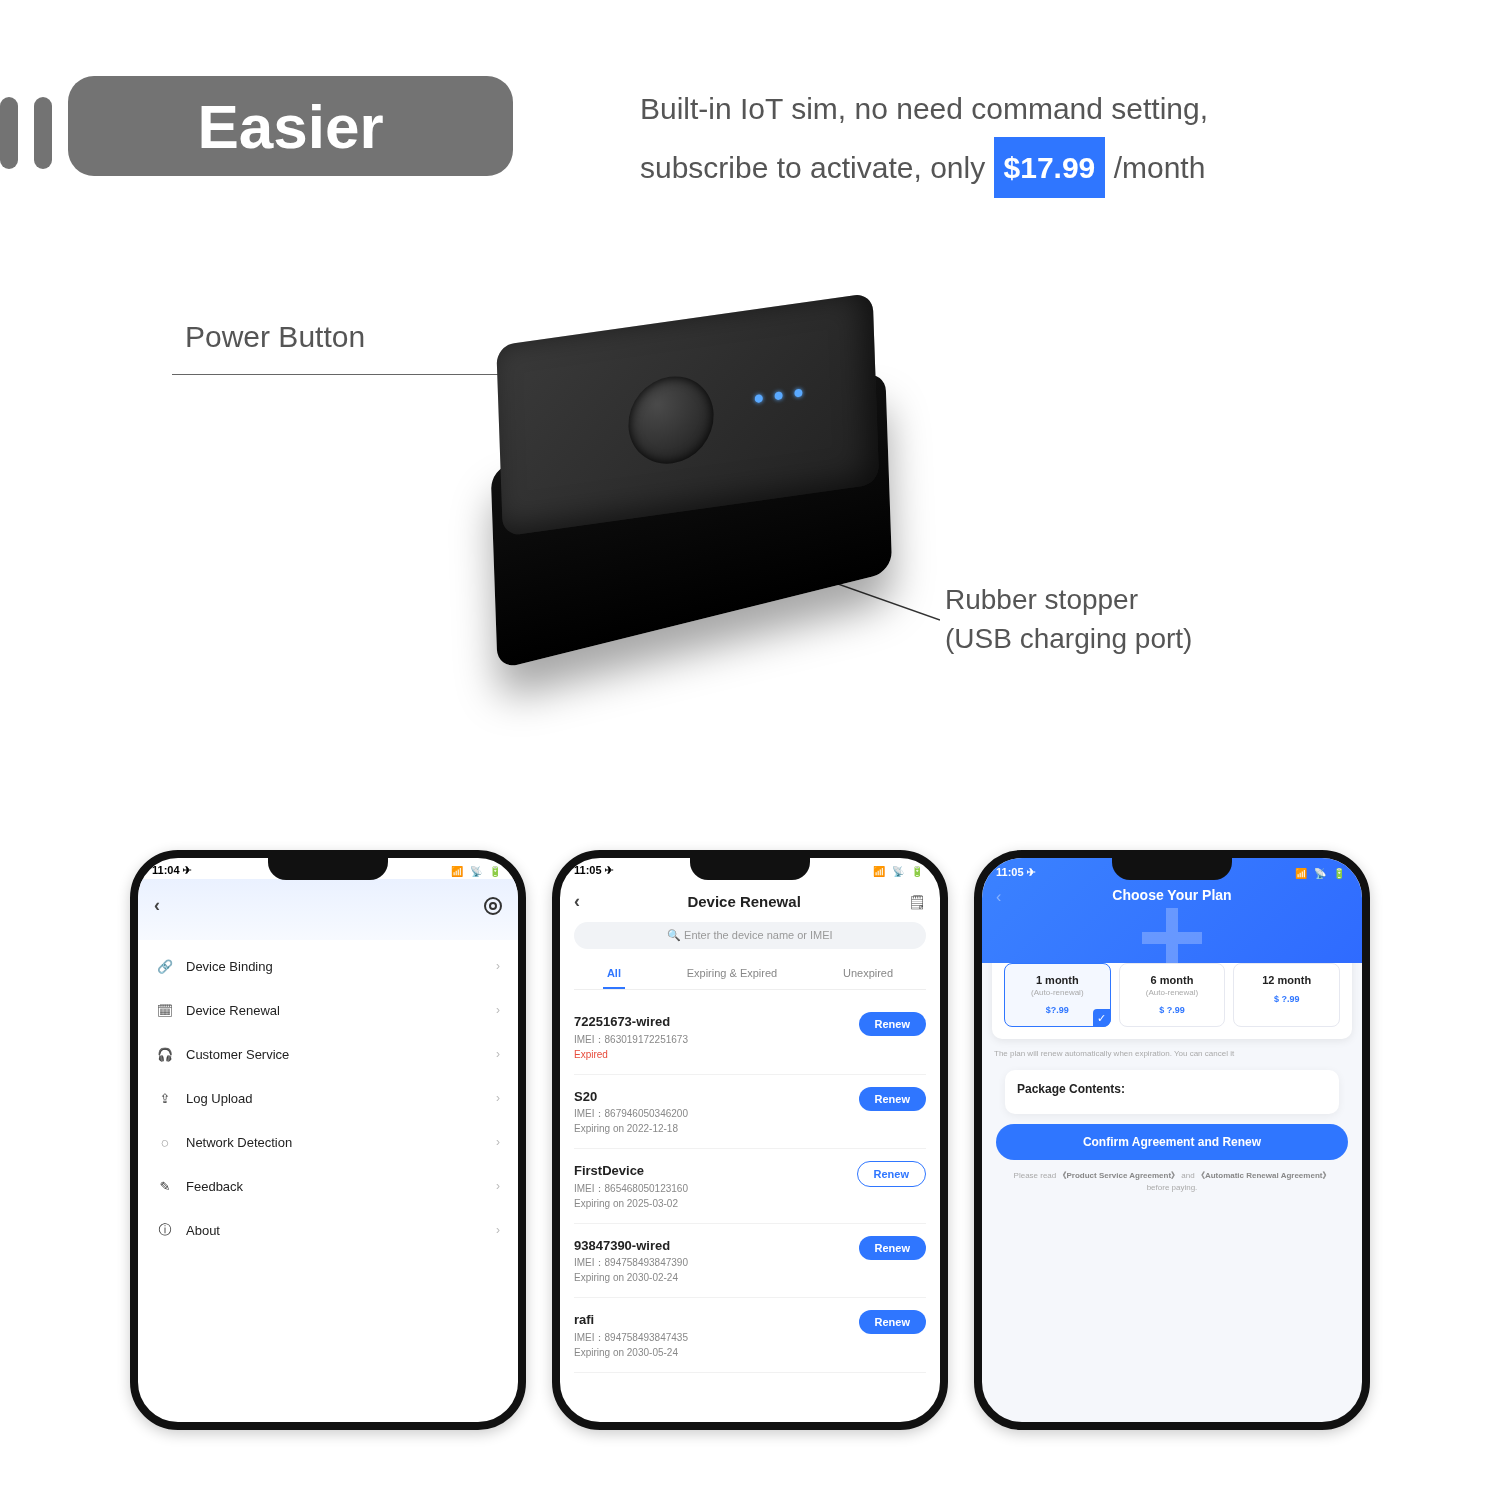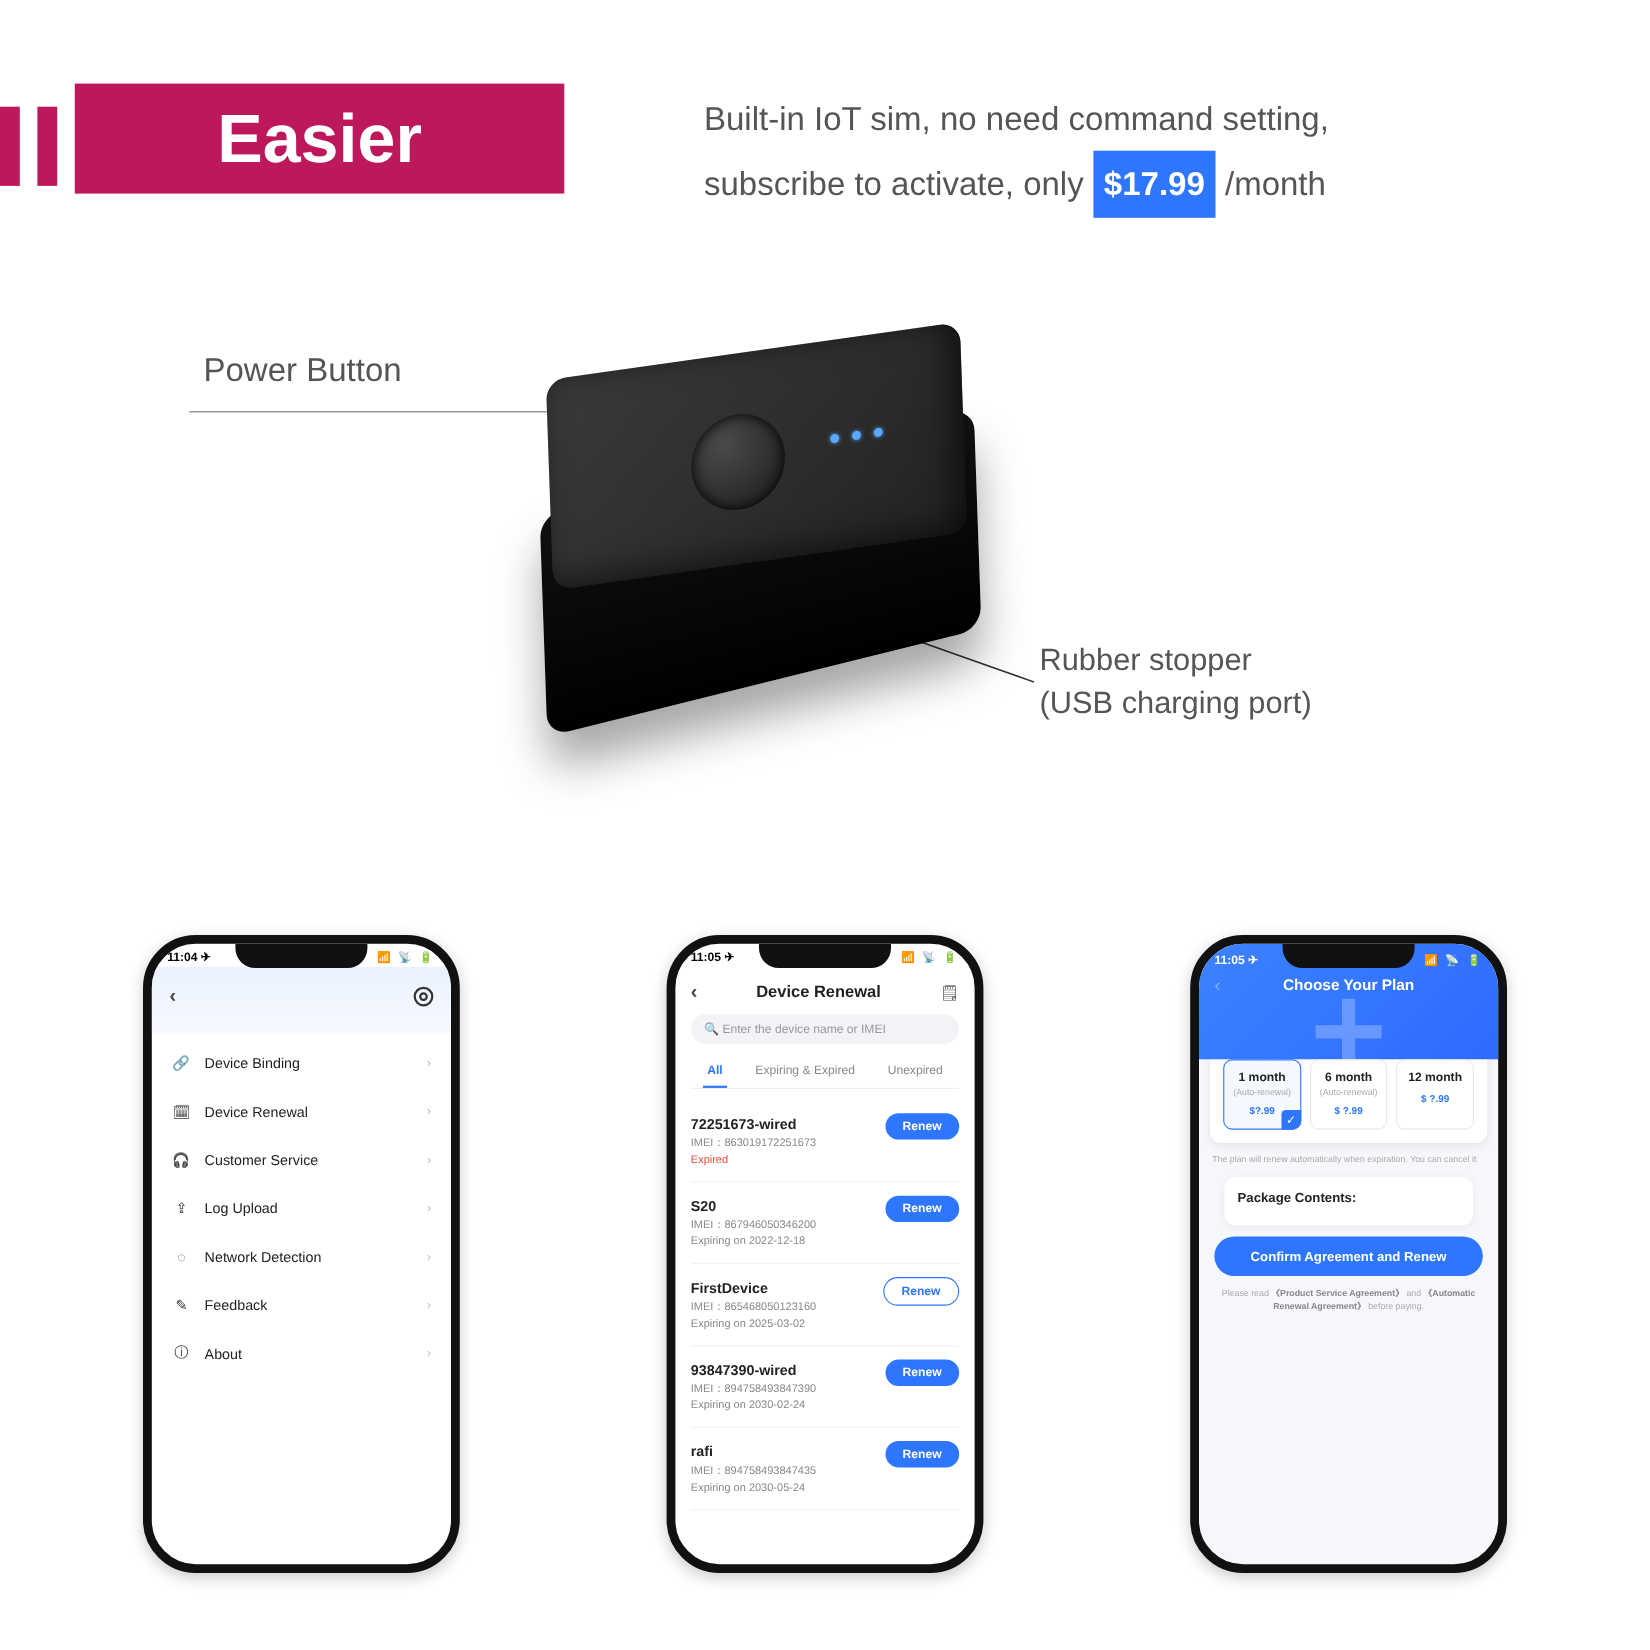--- a/index.html
+++ b/index.html
@@ -1,21 +1,21 @@
 <!DOCTYPE html>
 <html><head>
 <meta charset="utf-8">
 <style>
   * { box-sizing: border-box; margin: 0; padding: 0; }
   body { width: 1500px; height: 1500px; background: #fff; font-family: Arial, Helvetica, sans-serif; color: #444; position: relative; overflow: hidden; }
 
   
   .header { position: absolute; top: 90px; left: 0; right: 0; height: 130px; }
   .header-bars { position: absolute; left: 0; top: 0; display: flex; align-items: center; }
-  .bar { background: #be185d; height: 72px; }
+  .bar { background: #737373; height: 72px; border-radius: 26px; }
   .bar1 { width: 18px; margin-right: 16px; }
   .bar2 { width: 18px; margin-right: 16px; }
   .bar3 { width: 445px; display: flex; align-items: center; justify-content: center; height: 100px; margin-top: -14px; }
   .bar3 span { color: #fff; font-size: 62px; font-weight: bold; }
   .header-text { position: absolute; left: 640px; top: -10px; right: 30px; font-size: 30px; color: #555; line-height: 1.9; }
   .price-chip { display: inline-block; background: #2f76ff; color: #fff; padding: 2px 10px; font-weight: bold; }
 
   
   .device-area { position: absolute; top: 310px; left: 0; right: 0; height: 470px; }
   .label-left { position: absolute; left: 185px; top: 10px; font-size: 30px; color: #555; }
@@ -27,21 +27,21 @@
   .dev-top { position: absolute; left: 40px; top: 0; width: 380px; height: 190px; background: linear-gradient(135deg,#3a3a3a,#222); border-radius: 18px; transform: rotate(0deg) skewX(0deg); box-shadow: inset -10px -6px 30px rgba(0,0,0,.6); }
   .dev-body { position: absolute; left: 30px; top: 100px; width: 400px; height: 200px; background: linear-gradient(180deg,#111,#000); border-radius: 20px; transform: skewY(-6deg); box-shadow: 0 30px 40px rgba(0,0,0,.35); }
   .pbtn-circle { position: absolute; left: 130px; top: 55px; width: 86px; height: 86px; border-radius: 50%; background: radial-gradient(circle at 35% 30%, #4a4a4a, #1a1a1a); box-shadow: inset 0 0 12px #000; }
   .indicator { position: absolute; width: 8px; height: 8px; border-radius: 50%; background: #5aa9ff; box-shadow: 0 0 4px #5aa9ff; }
   .ind1 { left: 258px; top: 85px; }
   .ind2 { left: 278px; top: 85px; }
   .ind3 { left: 298px; top: 85px; }
 
   
   .phones { position: absolute; top: 850px; left: 0; right: 0; height: 600px; display: flex; justify-content: space-between; padding: 0 130px; }
-  .phone { width: 288px; height: 580px; border: 8px solid #111; border-radius: 48px; background: #fff; position: relative; overflow: hidden; box-shadow: 0 4px 14px rgba(0,0,0,.2); }
+  .phone { width: 396px; height: 580px; border: 8px solid #111; border-radius: 48px; background: #fff; position: relative; overflow: hidden; box-shadow: 0 4px 14px rgba(0,0,0,.2); }
   .notch { position: absolute; top: 0; left: 50%; transform: translateX(-50%); width: 120px; height: 22px; background: #111; border-radius: 0 0 18px 18px; z-index: 5; }
   .statusbar { display: flex; justify-content: space-between; align-items: center; padding: 6px 14px 2px; font-size: 11px; font-weight: 600; color: #000; }
   .statusbar.light { color: #fff; }
   .statusbar .sicons::after { content: "📶 📡 🔋"; letter-spacing: 2px; font-size: 10px; }
 
   
   .p1-head { background: linear-gradient(#eaf1ff,#f7faff); padding: 10px 16px 24px; }
   .p1-row { display: flex; justify-content: space-between; align-items: center; margin-top: 6px; }
   .gear { width: 18px; height: 18px; border: 2px solid #333; border-radius: 50%; position: relative; }
   .gear::before { content:""; position:absolute; inset:3px; border:2px solid #333; border-radius:50%; }
@@ -53,21 +53,21 @@
   .menu { padding: 4px 0; }
   .menu-item { display: flex; align-items: center; justify-content: space-between; padding: 13px 18px; font-size: 13px; color: #222; }
   .menu-item .ml { display: flex; align-items: center; gap: 12px; }
   .mi-icon { width: 18px; height: 18px; display: inline-flex; align-items: center; justify-content: center; color:#333; }
   .chev { color: #bbb; font-size: 12px; }
 
   
   .p2-head { padding: 8px 14px 10px; }
   .p2-title-row { display:flex; align-items:center; justify-content:space-between; margin-top:4px; }
   .p2-title { font-size: 15px; font-weight: 600; color:#222; }
-  .search { margin: 10px 0; background:#f1f3f6; border-radius: 16px; padding: 7px 12px; font-size: 11px; color:#999; }
+  .search { margin: 10px 0; background:#f1f3f6; border-radius: 16px; padding: 7px 12px; font-size: 11px; color:#999;text-align:center; }
   .tabs { display:flex; justify-content:space-around; font-size:11px; color:#888; border-bottom:1px solid #eee; }
   .tab { padding: 8px 4px; }
   .tab.active { color:#2f76ff; border-bottom:2px solid #2f76ff; font-weight:600; }
   .devlist { padding: 0 14px; }
   .devcard { display:flex; justify-content:space-between; align-items:flex-start; padding: 12px 0; border-bottom:1px solid #f1f1f1; }
   .devinfo { font-size:10px; color:#888; line-height:1.5; }
   .devname { font-size:13px; font-weight:600; color:#222; }
   .expired { color:#e74c3c; font-size:10px; }
   .renew-btn { background:#2f76ff; color:#fff; font-size:11px; padding: 6px 16px; border-radius: 14px; font-weight:600; }
   .renew-btn.outline { background:#fff; color:#2f76ff; border:1px solid #2f76ff; }

